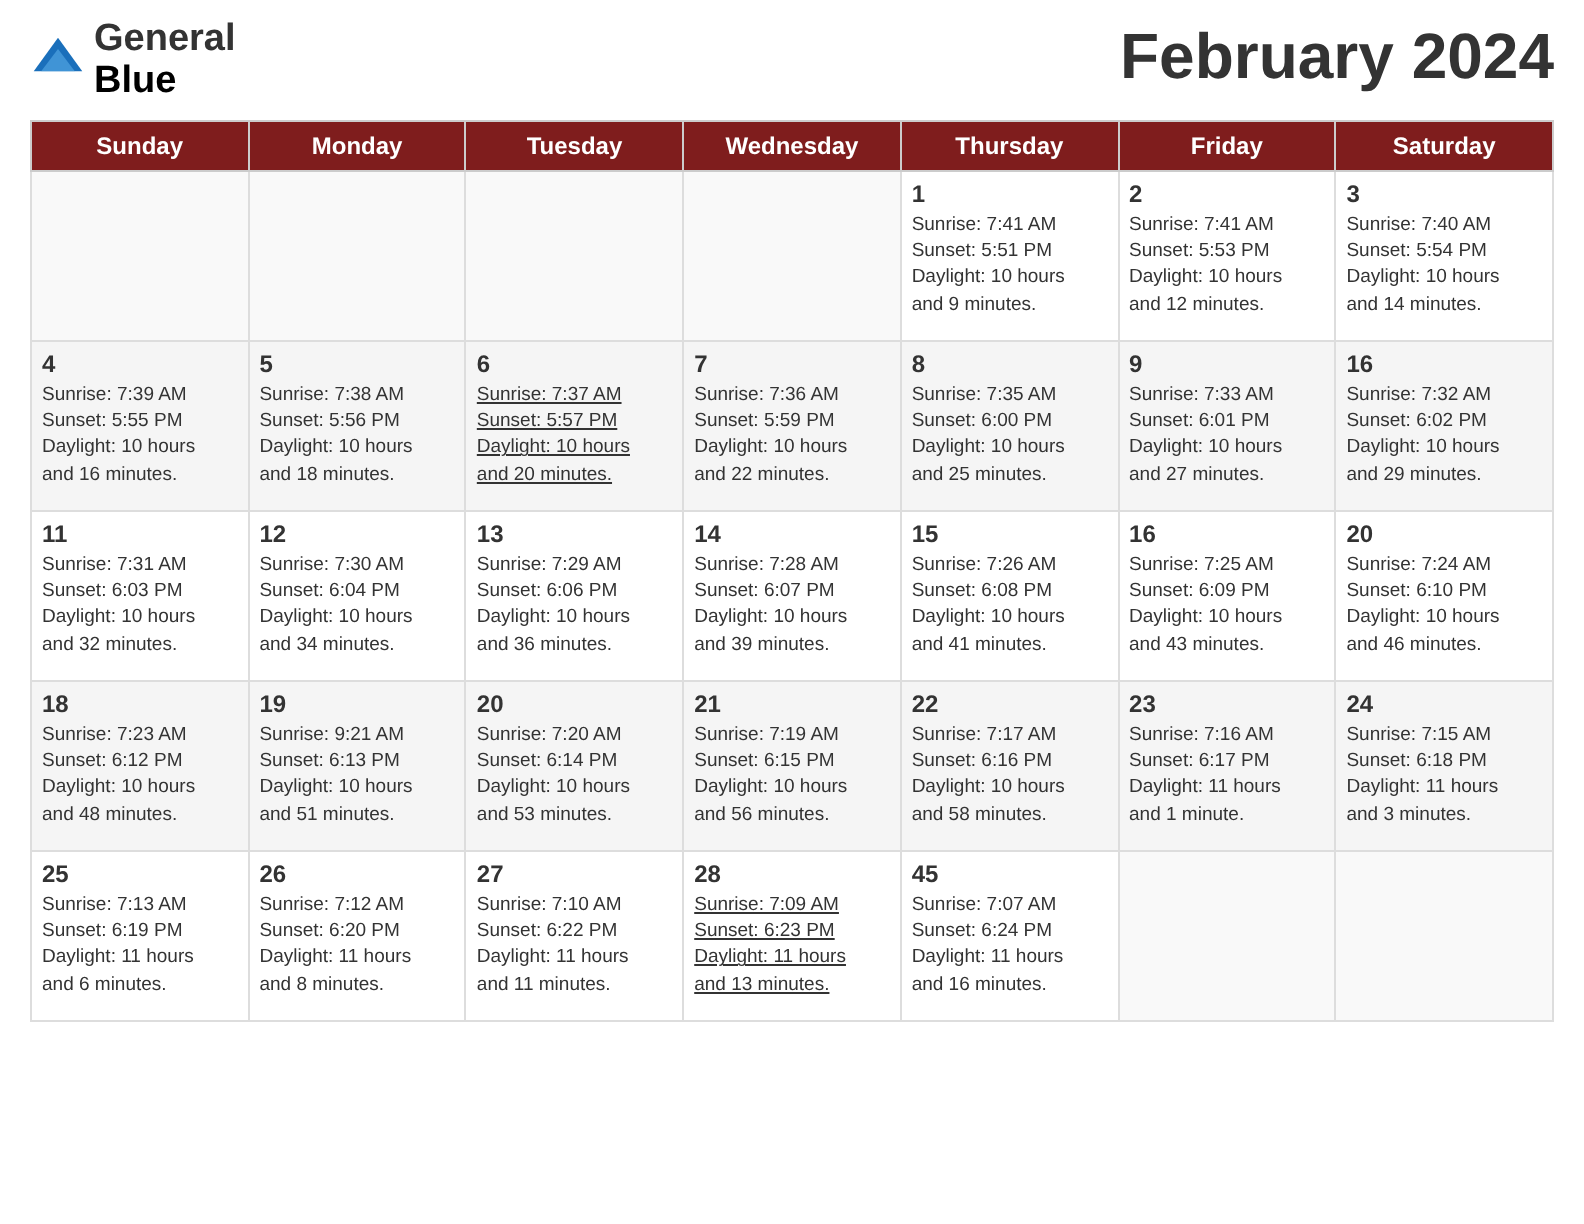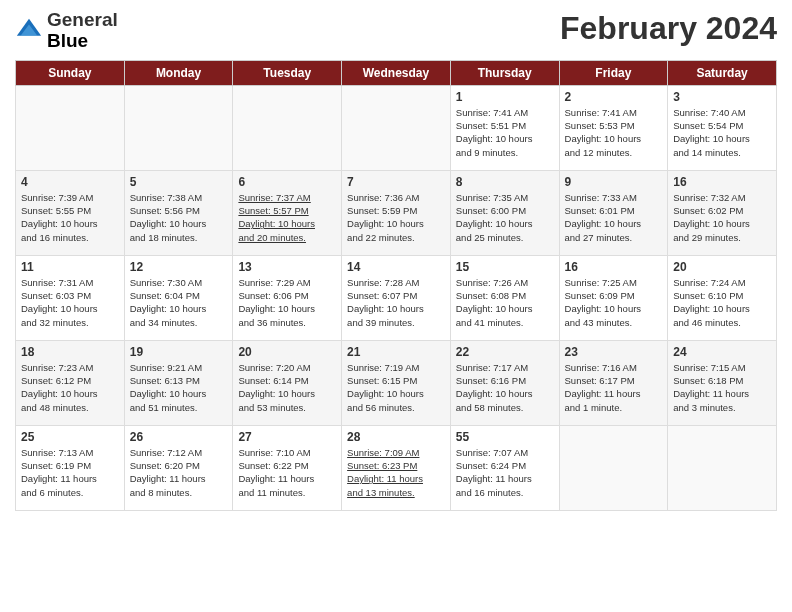--- a/index.html
+++ b/index.html
@@ -322,21 +322,21 @@
 and 11 minutes.</div>
         </td>
         <td>
           <div class="day-number">28</div>
           <div class="day-info" style="white-space: pre-line; text-decoration: underline;">Sunrise: 7:09 AM
 Sunset: 6:23 PM
 Daylight: 11 hours
 and 13 minutes.</div>
         </td>
         <td>
-          <div class="day-number">55</div>
+          <div class="day-number">45</div>
           <div class="day-info" style="white-space: pre-line;">Sunrise: 7:07 AM
 Sunset: 6:24 PM
 Daylight: 11 hours
 and 16 minutes.</div>
         </td>
         <td class="empty-cell"></td>
         <td class="empty-cell"></td>
       </tr>
     </tbody>
 </table>

